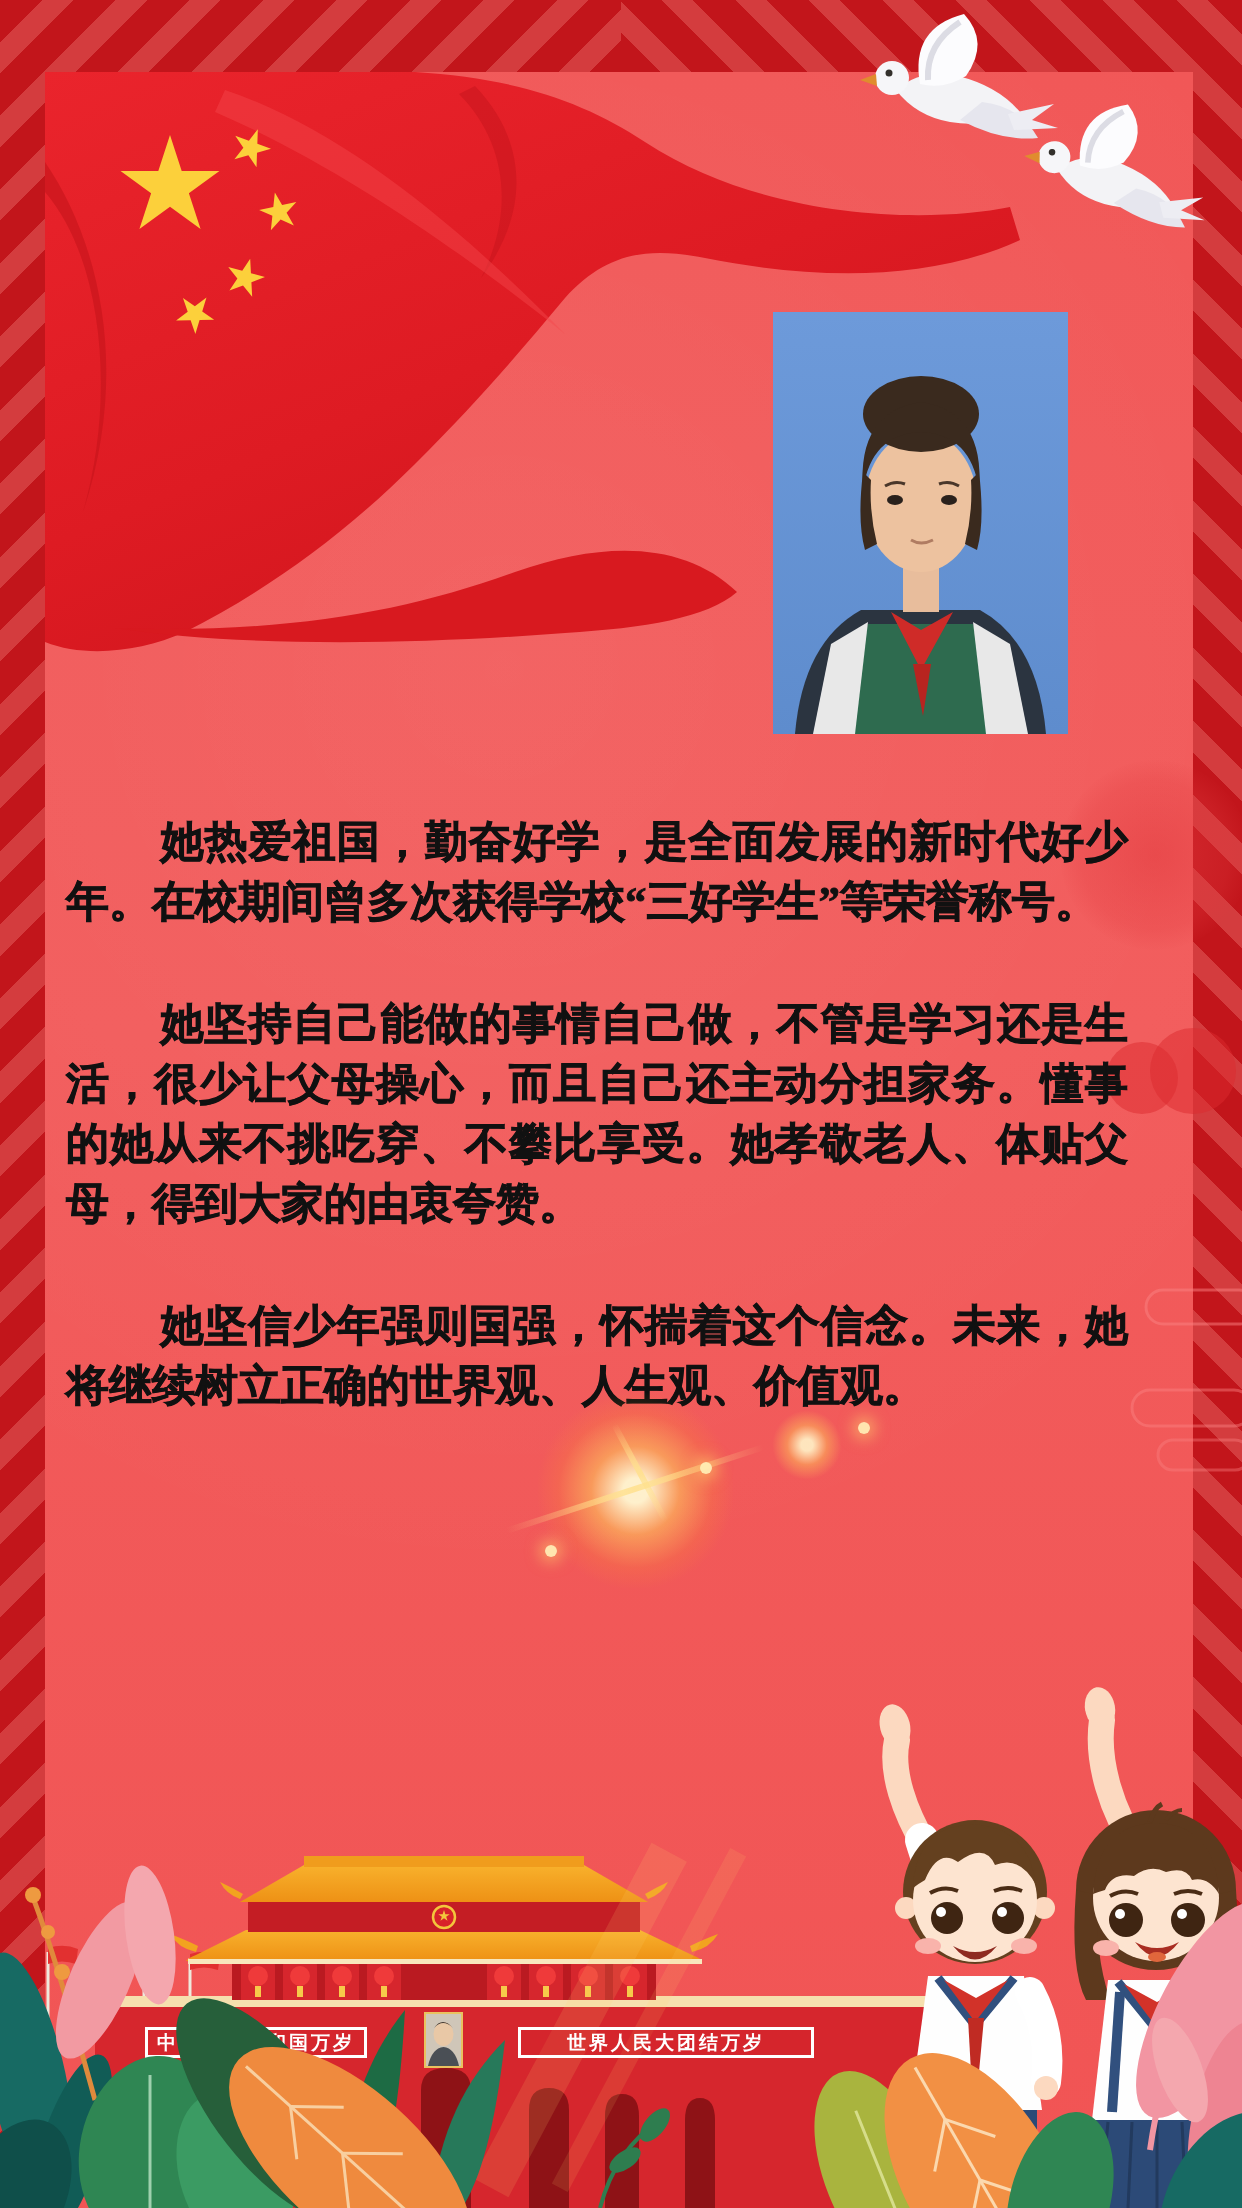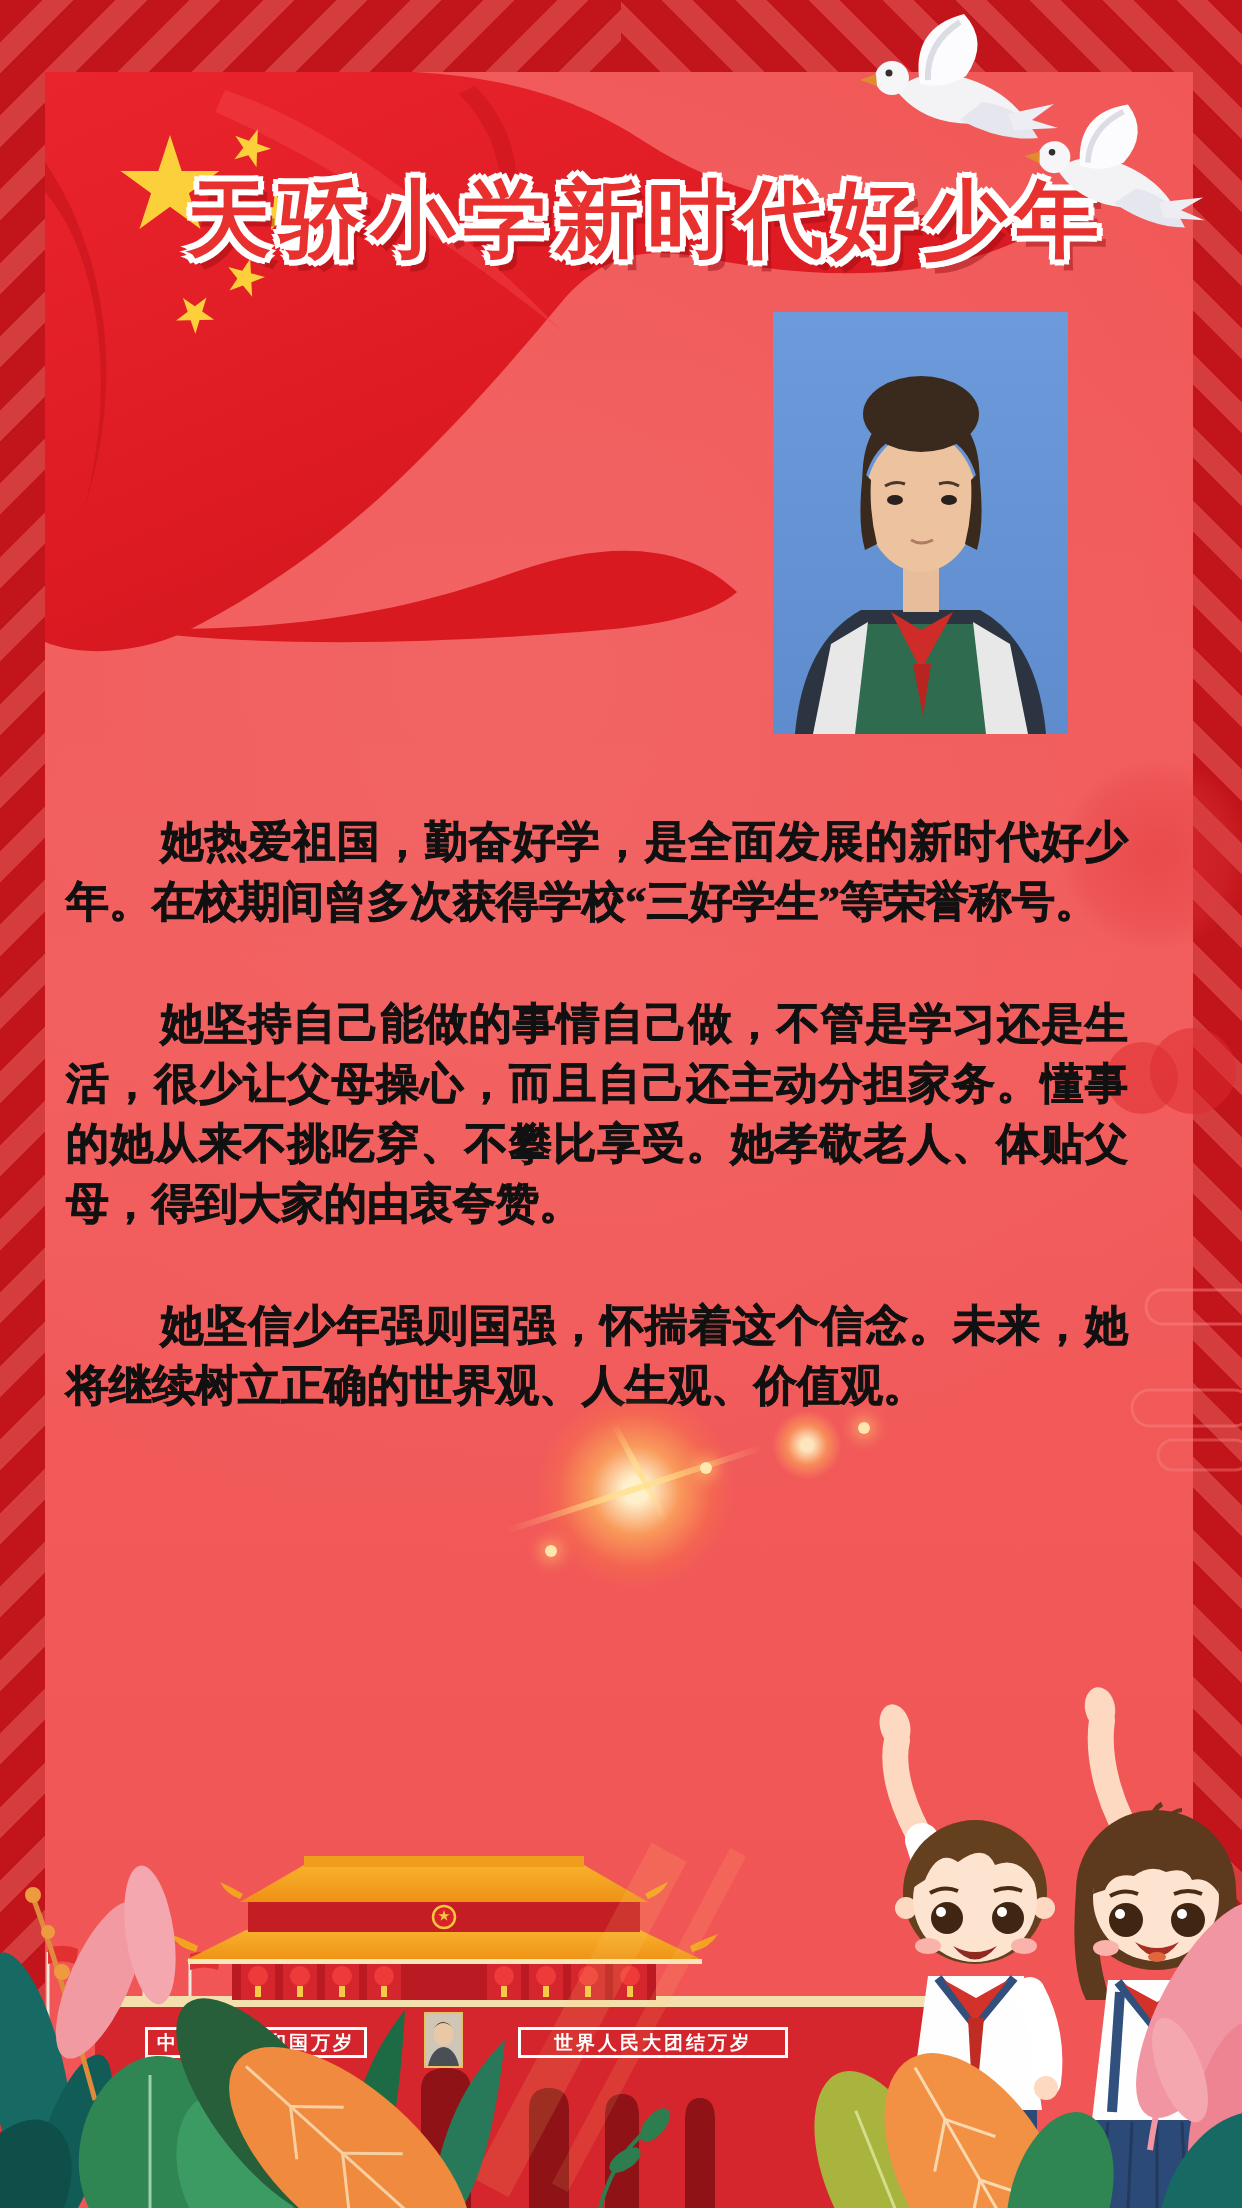--- a/index.html
+++ b/index.html
@@ -88,21 +88,21 @@
   .front-leaves-svg{position:absolute; left:0; top:1680px; pointer-events:none;}
 
   .banner{
     position:absolute; height:31px; box-sizing:border-box;
     border:3px solid #fff; color:#fff; background:rgba(213,36,43,.35);
     font-size:19px; font-weight:bold; letter-spacing:3px;
     line-height:25px; text-align:center; white-space:nowrap; overflow:hidden;
     font-family:"Liberation Sans","DejaVu Sans",sans-serif;
   }
   .banner-left{left:145px; top:2027px; width:222px;}
-  .banner-right{left:518px; top:2027px; width:270px;}
+  .banner-right{left:518px; top:2027px; width:296px;}
 
   .portrait{
     position:absolute; left:424px; top:2012px; width:39px; height:56px;
     box-sizing:border-box; border:2px solid #e9c25f; background:#c9c0b2; overflow:hidden;
   }
 </style>
 </head>
 <body>
 
 <div class="poster">
@@ -135,21 +135,20 @@
     <path d="M180,18 C300,58 420,160 520,262 C430,190 300,96 170,40 Z" fill="#f4464c" opacity="0.45"></path>
     <g fill="#fcd03b">
       <path transform="translate(125,115) scale(52)" d="M0,-1 L0.225,-0.309 L0.951,-0.309 L0.363,0.118 L0.588,0.809 L0,0.382 L-0.588,0.809 L-0.363,0.118 L-0.951,-0.309 L-0.225,-0.309 Z"></path>
       <path transform="translate(206,76) scale(20) rotate(20)" d="M0,-1 L0.225,-0.309 L0.951,-0.309 L0.363,0.118 L0.588,0.809 L0,0.382 L-0.588,0.809 L-0.363,0.118 L-0.951,-0.309 L-0.225,-0.309 Z"></path>
       <path transform="translate(234,140) scale(20) rotate(-12)" d="M0,-1 L0.225,-0.309 L0.951,-0.309 L0.363,0.118 L0.588,0.809 L0,0.382 L-0.588,0.809 L-0.363,0.118 L-0.951,-0.309 L-0.225,-0.309 Z"></path>
       <path transform="translate(200,206) scale(20) rotate(15)" d="M0,-1 L0.225,-0.309 L0.951,-0.309 L0.363,0.118 L0.588,0.809 L0,0.382 L-0.588,0.809 L-0.363,0.118 L-0.951,-0.309 L-0.225,-0.309 Z"></path>
       <path transform="translate(150,242) scale(20) rotate(35)" d="M0,-1 L0.225,-0.309 L0.951,-0.309 L0.363,0.118 L0.588,0.809 L0,0.382 L-0.588,0.809 L-0.363,0.118 L-0.951,-0.309 L-0.225,-0.309 Z"></path>
     </g>
   </svg>
 
-  <div class="title">天骄小学新时代好少年</div>
 
   <svg class="doves-svg" width="1242" height="270" viewBox="0 0 1242 270">
     <g transform="translate(862,20)">
       <path d="M34,70 Q60,48 96,56 Q136,66 158,92 Q126,108 88,102 Q54,96 34,70 Z" fill="#f3f3f6"></path>
       <path d="M98,100 Q140,122 176,118 Q158,86 120,82 Z" fill="#e6e6ee"></path>
       <path d="M146,94 L192,84 L170,100 L196,108 L152,110 Z" fill="#ededf3"></path>
       <path d="M58,64 Q48,8 102,-6 Q128,22 104,56 Q82,70 58,64 Z" fill="#fcfcfe"></path>
       <path d="M66,60 Q64,24 98,2" stroke="#dcdce4" stroke-width="6" fill="none"></path>
       <circle cx="30" cy="58" r="17" fill="#f6f6f9"></circle>
       <path d="M14,54 L-2,60 L15,66 Z" fill="#e08c2e"></path>

